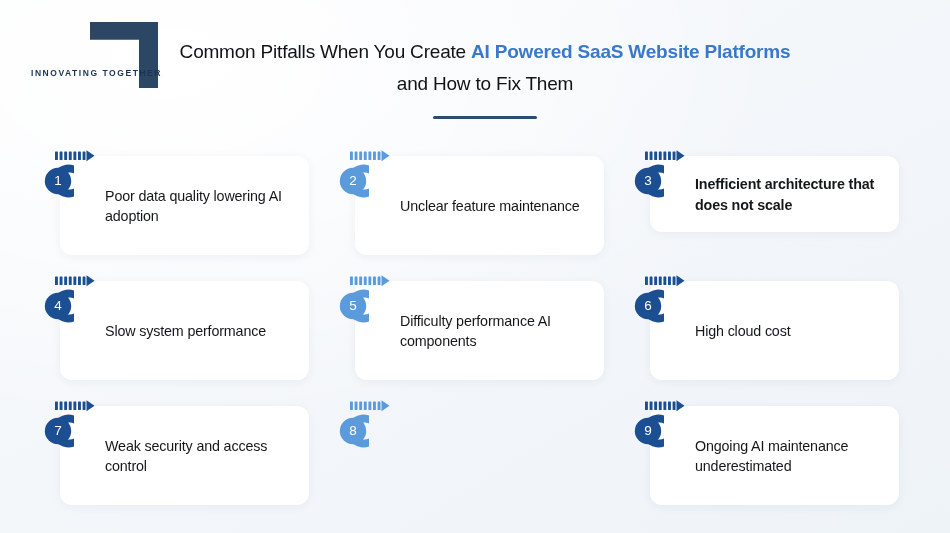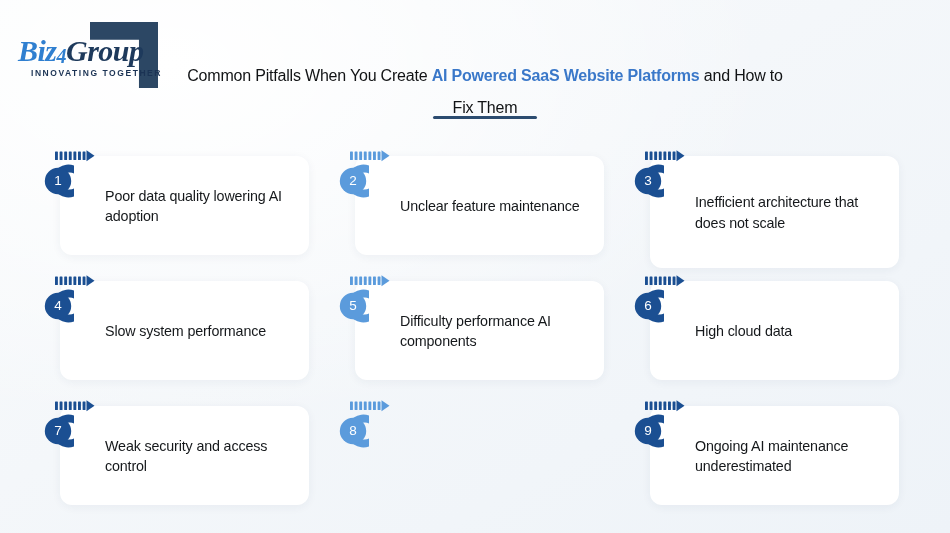--- a/index.html
+++ b/index.html
@@ -87,26 +87,25 @@
 
   .title-wrap {
     position: absolute;
     left: 175px;
     top: 36px;
     width: 620px;
     text-align: center;
   }
 
   .title {
-    font-size: 16px;
+    font-size: 19px;
     line-height: 32px;
     font-weight: 400;
     color: #111315;
     letter-spacing: -0.2px;
-    margin-top: 24px;
   }
   .title .hl {
     color: #3a78c9;
     font-weight: 700;
   }
 
   .title-rule {
     position: absolute;
     left: 50%;
     transform: translateX(-50%);
@@ -137,21 +136,22 @@
     left: 30px;
     top: 8px;
     width: 249px;
     height: 99px;
     background: #ffffff;
     border-radius: 12px;
     box-shadow: 0 2px 10px rgba(32,54,84,0.055);
   }
 
   .card.tall {
-    height: 112px;
+    height: 76px;
+    font-weight: bold;
   }
 
   .card-text {
     position: absolute;
     left: 45px;
     right: 10px;
     top: 50%;
     transform: translateY(-50%);
     font-size: 14.3px;
     line-height: 20.5px;
@@ -188,23 +188,20 @@
 </style>
 </head>
 <body>
 
 <div class="canvas">
 
   <div class="header">
 
     <div class="logo">
       <div class="logo-bracket"></div>
-      <div class="logo-wordmark">
-        <span class="lw-biz">Biz</span><span class="lw-4">4</span><span class="lw-grp">Group</span>
-      </div>
       <div class="logo-tagline">INNOVATING TOGETHER</div>
     </div>
 
     <div class="title-wrap">
       <h1 class="title"><span>Common Pitfalls When You Create </span><span class="hl">AI Powered SaaS</span><span> </span><span class="hl">Website Platforms</span><span> and How to Fix Them</span></h1>
       <div class="title-rule"></div>
     </div>
 
   </div>
 
@@ -304,21 +301,21 @@
             <rect x="43.4" y="3.5" width="2.9" height="8.5" rx="0.6" fill="#5b9bdc"></rect>
             <rect x="48" y="3.5" width="2.9" height="8.5" rx="0.6" fill="#5b9bdc"></rect>
             <rect x="52.599999999999994" y="3.5" width="2.9" height="8.5" rx="0.6" fill="#5b9bdc"></rect>
             <path d="M56.5 2.2 L 64.5 7.75 L 56.5 13.3 Z" fill="#5b9bdc"></path>
           </svg>
           <div class="badge-num">5</div>
         </div>
       </div>
       <div class="cell" style="left: 620px; top: 125px;">
         <div class="card">
-          <div class="card-text">High cloud data</div>
+          <div class="card-text">High cloud cost</div>
         </div>
         <div class="badge">
           <svg viewBox="0 0 72 62" xmlns="http://www.w3.org/2000/svg">
             <path d="M44 17.5 A 16.5 16.5 0 1 0 44 48.5 L 44 40.5 A 8.6 8.6 0 1 1 44 25.5 Z" fill="#1b4f92"></path>
             <circle cx="28" cy="33" r="13.2" fill="#1b4f92"></circle>
             <rect x="25" y="3.5" width="2.9" height="8.5" rx="0.6" fill="#1b4f92"></rect>
             <rect x="29.6" y="3.5" width="2.9" height="8.5" rx="0.6" fill="#1b4f92"></rect>
             <rect x="34.2" y="3.5" width="2.9" height="8.5" rx="0.6" fill="#1b4f92"></rect>
             <rect x="38.8" y="3.5" width="2.9" height="8.5" rx="0.6" fill="#1b4f92"></rect>
             <rect x="43.4" y="3.5" width="2.9" height="8.5" rx="0.6" fill="#1b4f92"></rect>

